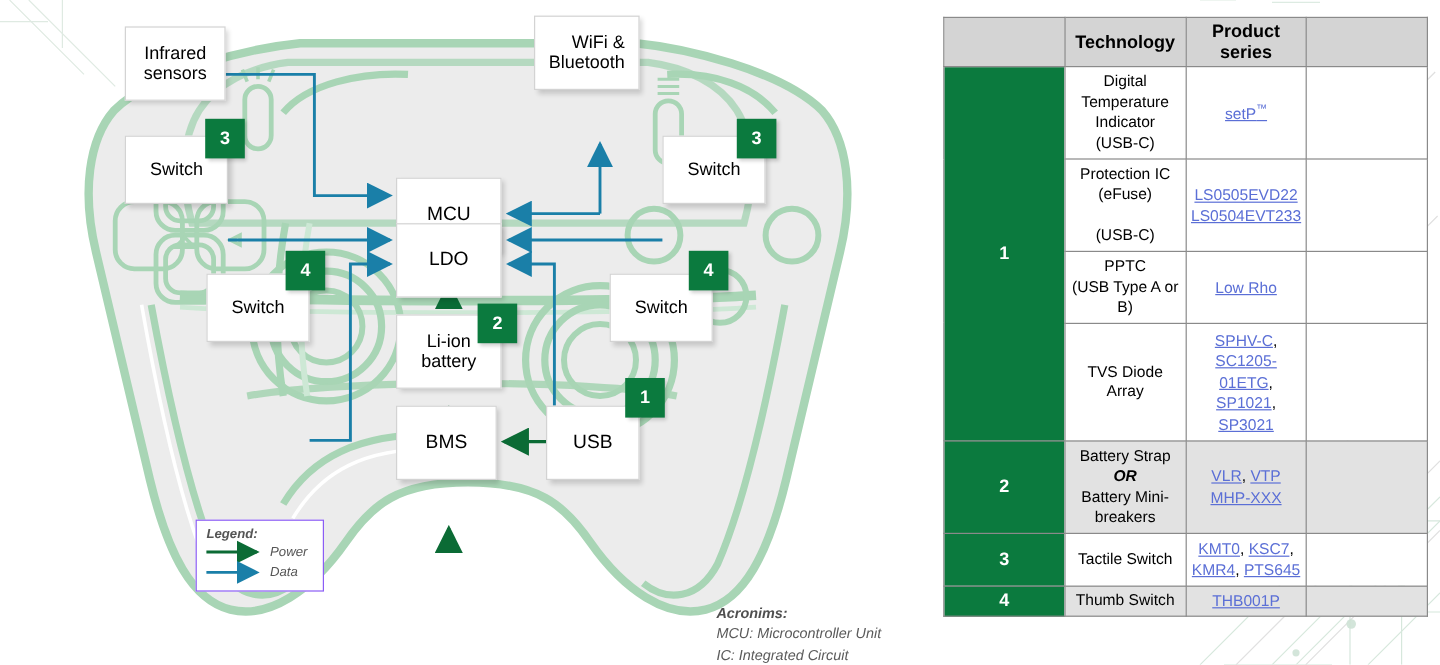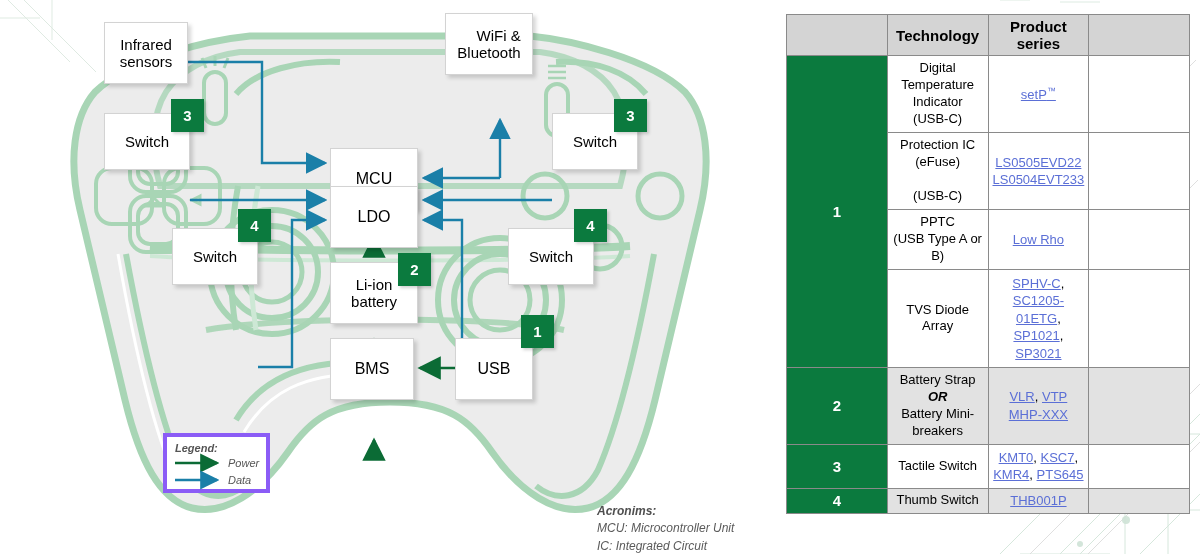--- a/index.html
+++ b/index.html
@@ -40,21 +40,21 @@
     font-weight:600;
     display:flex;align-items:center;justify-content:center;
     width:33px;height:33px;
     box-shadow:2px 2px 3px rgba(0,0,0,.18);
   }
 
   .legend{
     position:absolute;z-index:5;
     left:163px;top:433px;width:107px;height:60px;
     background:#ffffff;
-    border:4px solid #8b5cf6;
+    border:1px solid #8b5cf6;
     box-sizing:border-box;
   }
   .legend-title{
     position:absolute;left:8px;top:5px;
     font-style:italic;font-weight:bold;font-size:11px;color:#555;
   }
   .legend-label{position:absolute;font-style:italic;font-size:11px;color:#555;}
   .legend-svg{position:absolute;left:0;top:0;}
 
   .acronyms{

